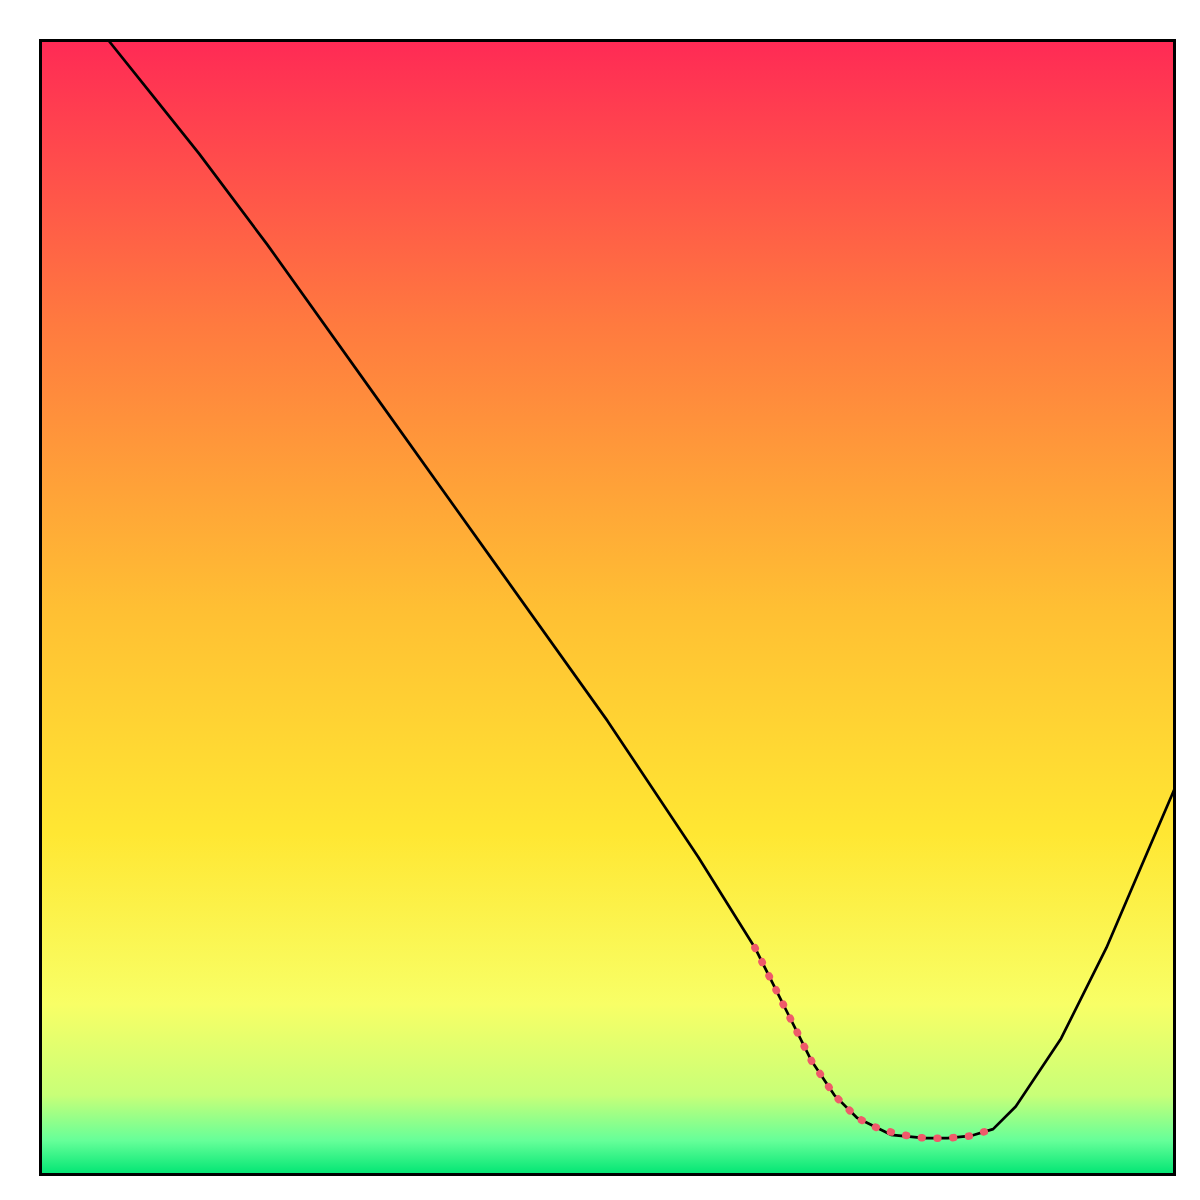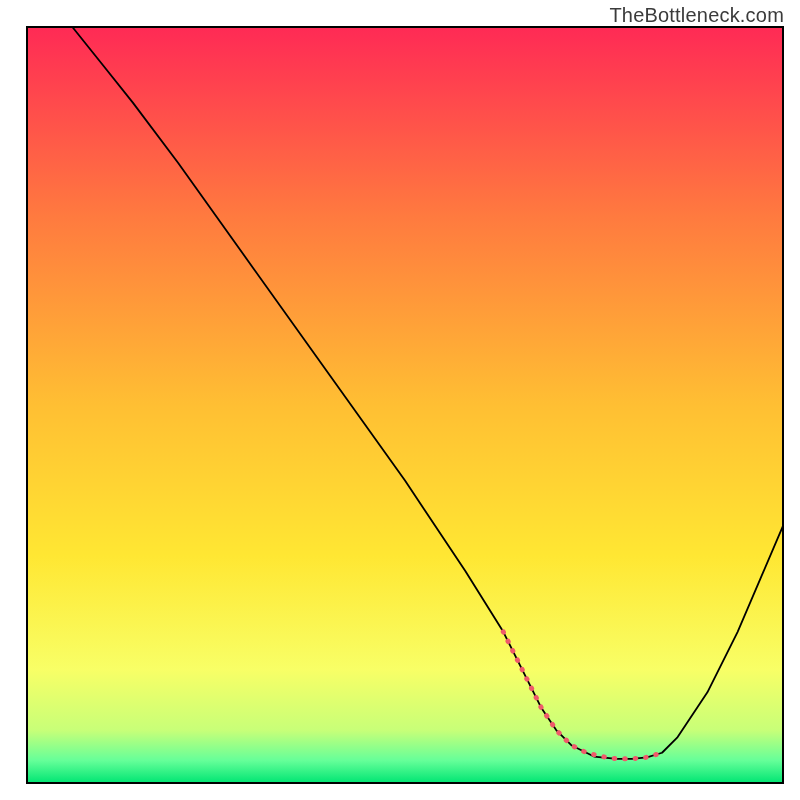--- a/index.html
+++ b/index.html
@@ -25,21 +25,20 @@
     letter-spacing: 0.2px;
   }
   svg {
     display: block;
   }
 </style>
 </head>
 <body>
 
 <div class="chart-wrap">
-  <div class="attribution">TheBottleneck.com</div>
   <svg id="chart-svg" width="800" height="800" viewBox="0 0 800 800">
     <defs>
       <linearGradient id="bg-grad" x1="0" y1="0" x2="0" y2="1">
           <stop offset="0%" stop-color="#ff2a55"></stop>
           <stop offset="25%" stop-color="#ff7a3f"></stop>
           <stop offset="50%" stop-color="#ffbf33"></stop>
           <stop offset="70%" stop-color="#ffe733"></stop>
           <stop offset="85%" stop-color="#f8ff66"></stop>
           <stop offset="93%" stop-color="#c8ff78"></stop>
           <stop offset="97%" stop-color="#66ff99"></stop>

